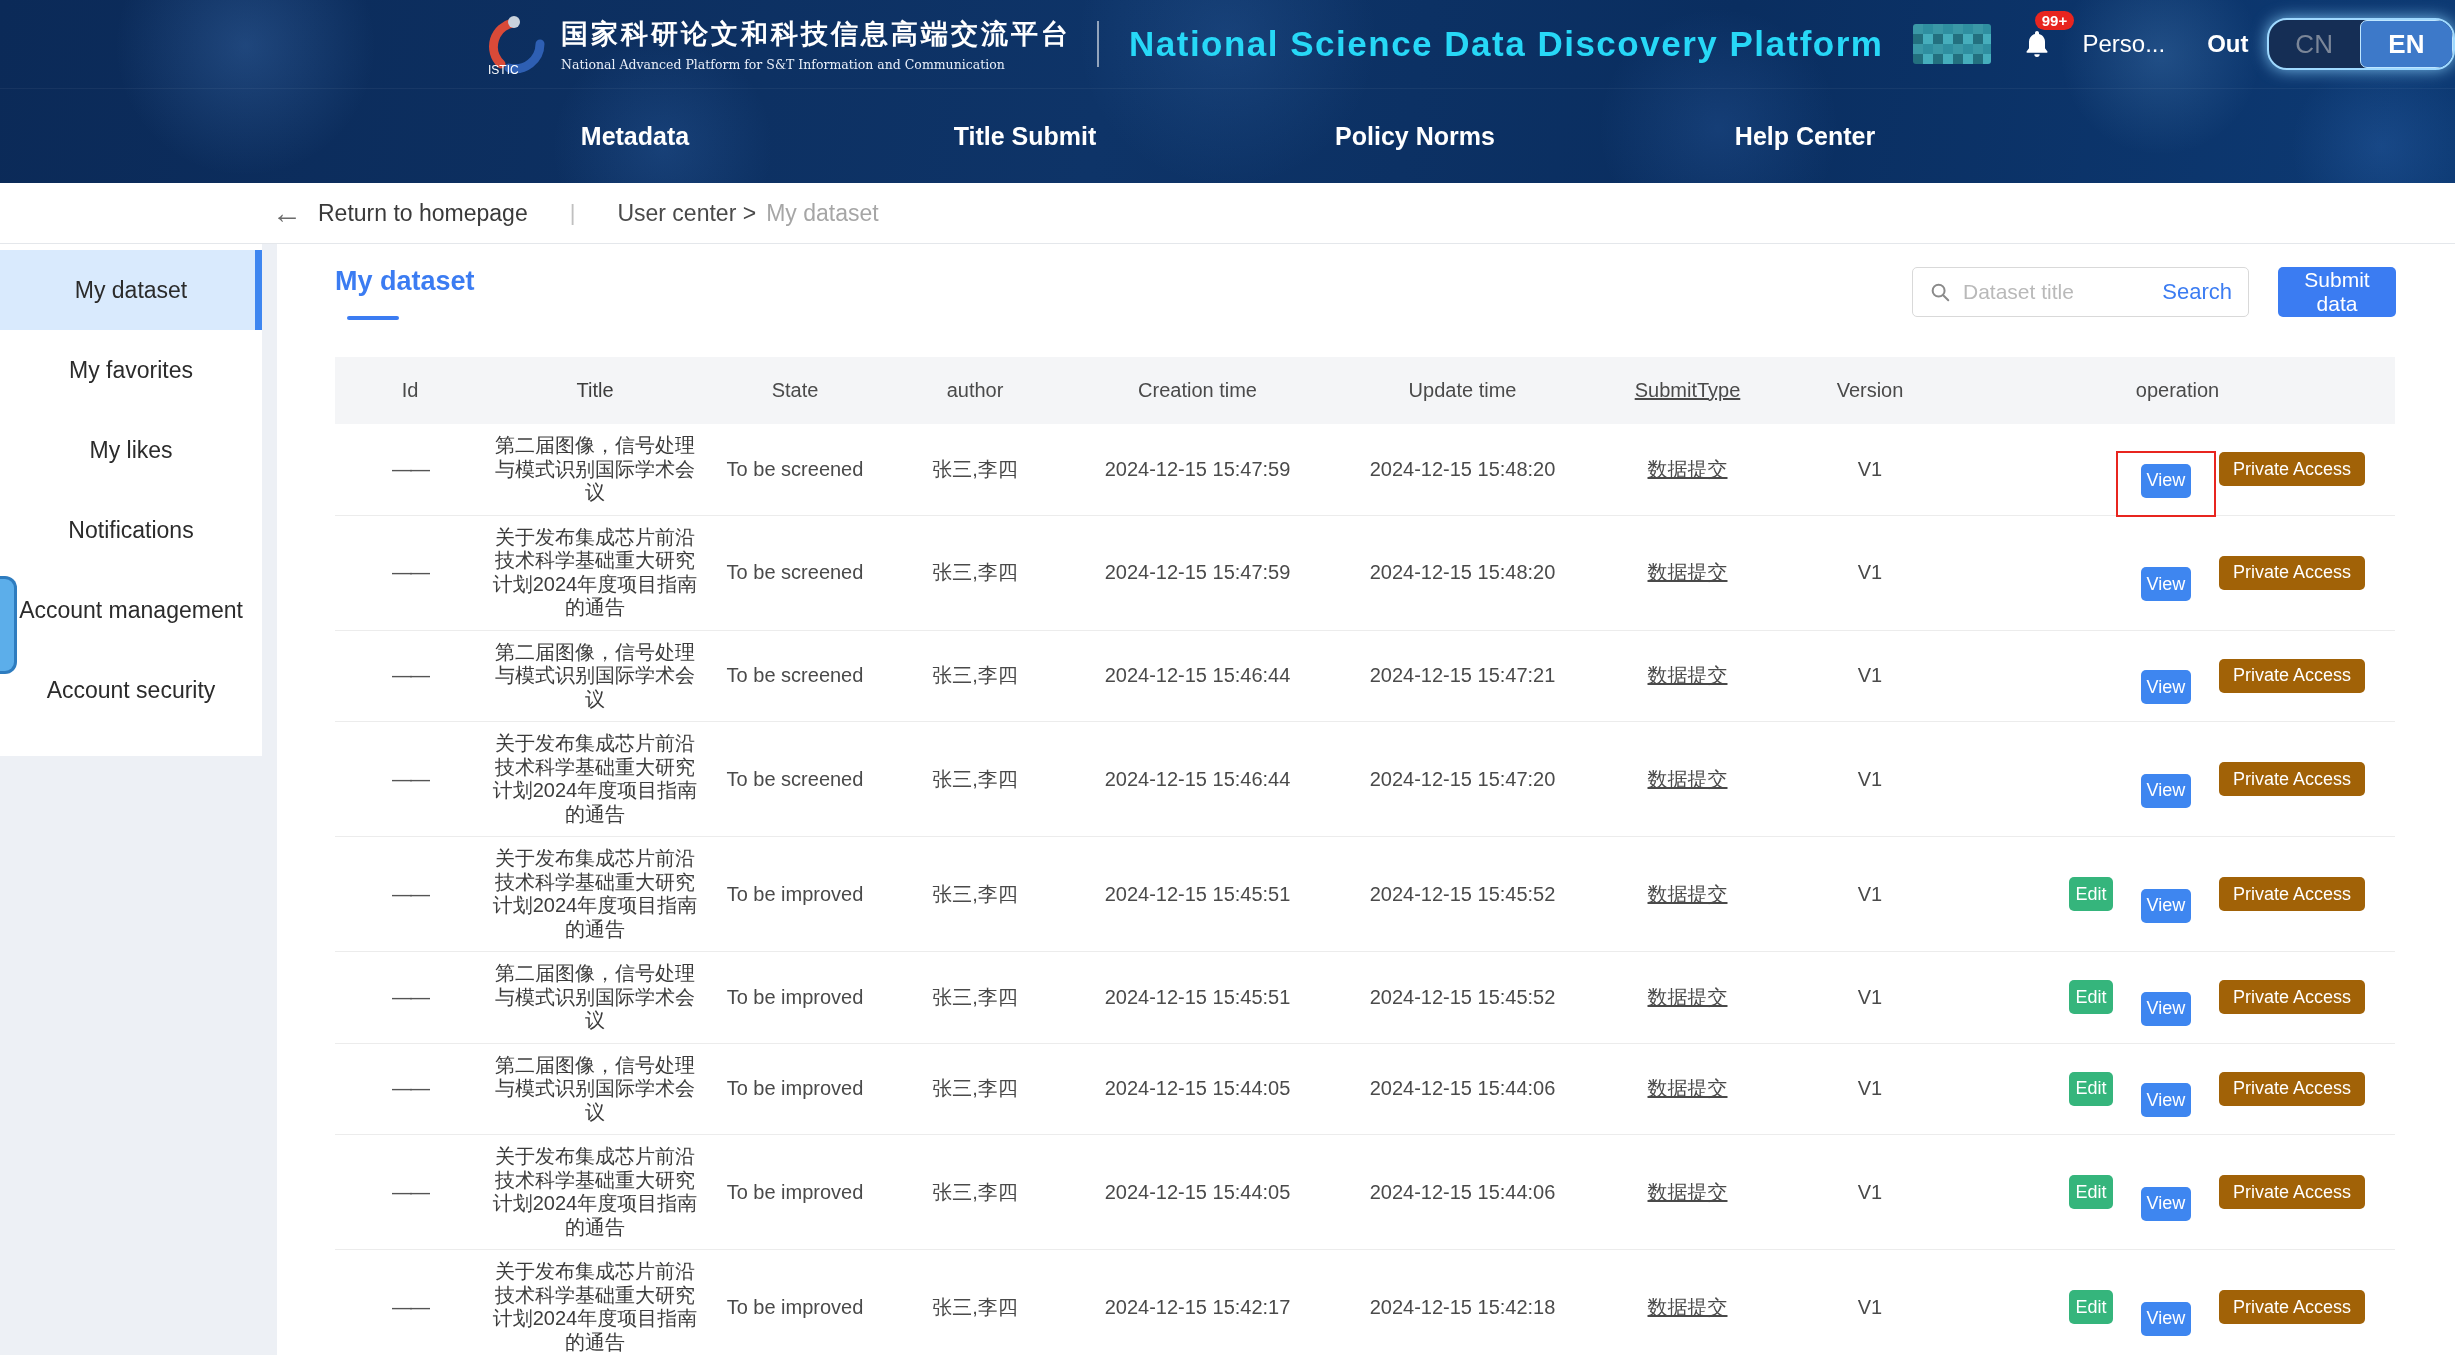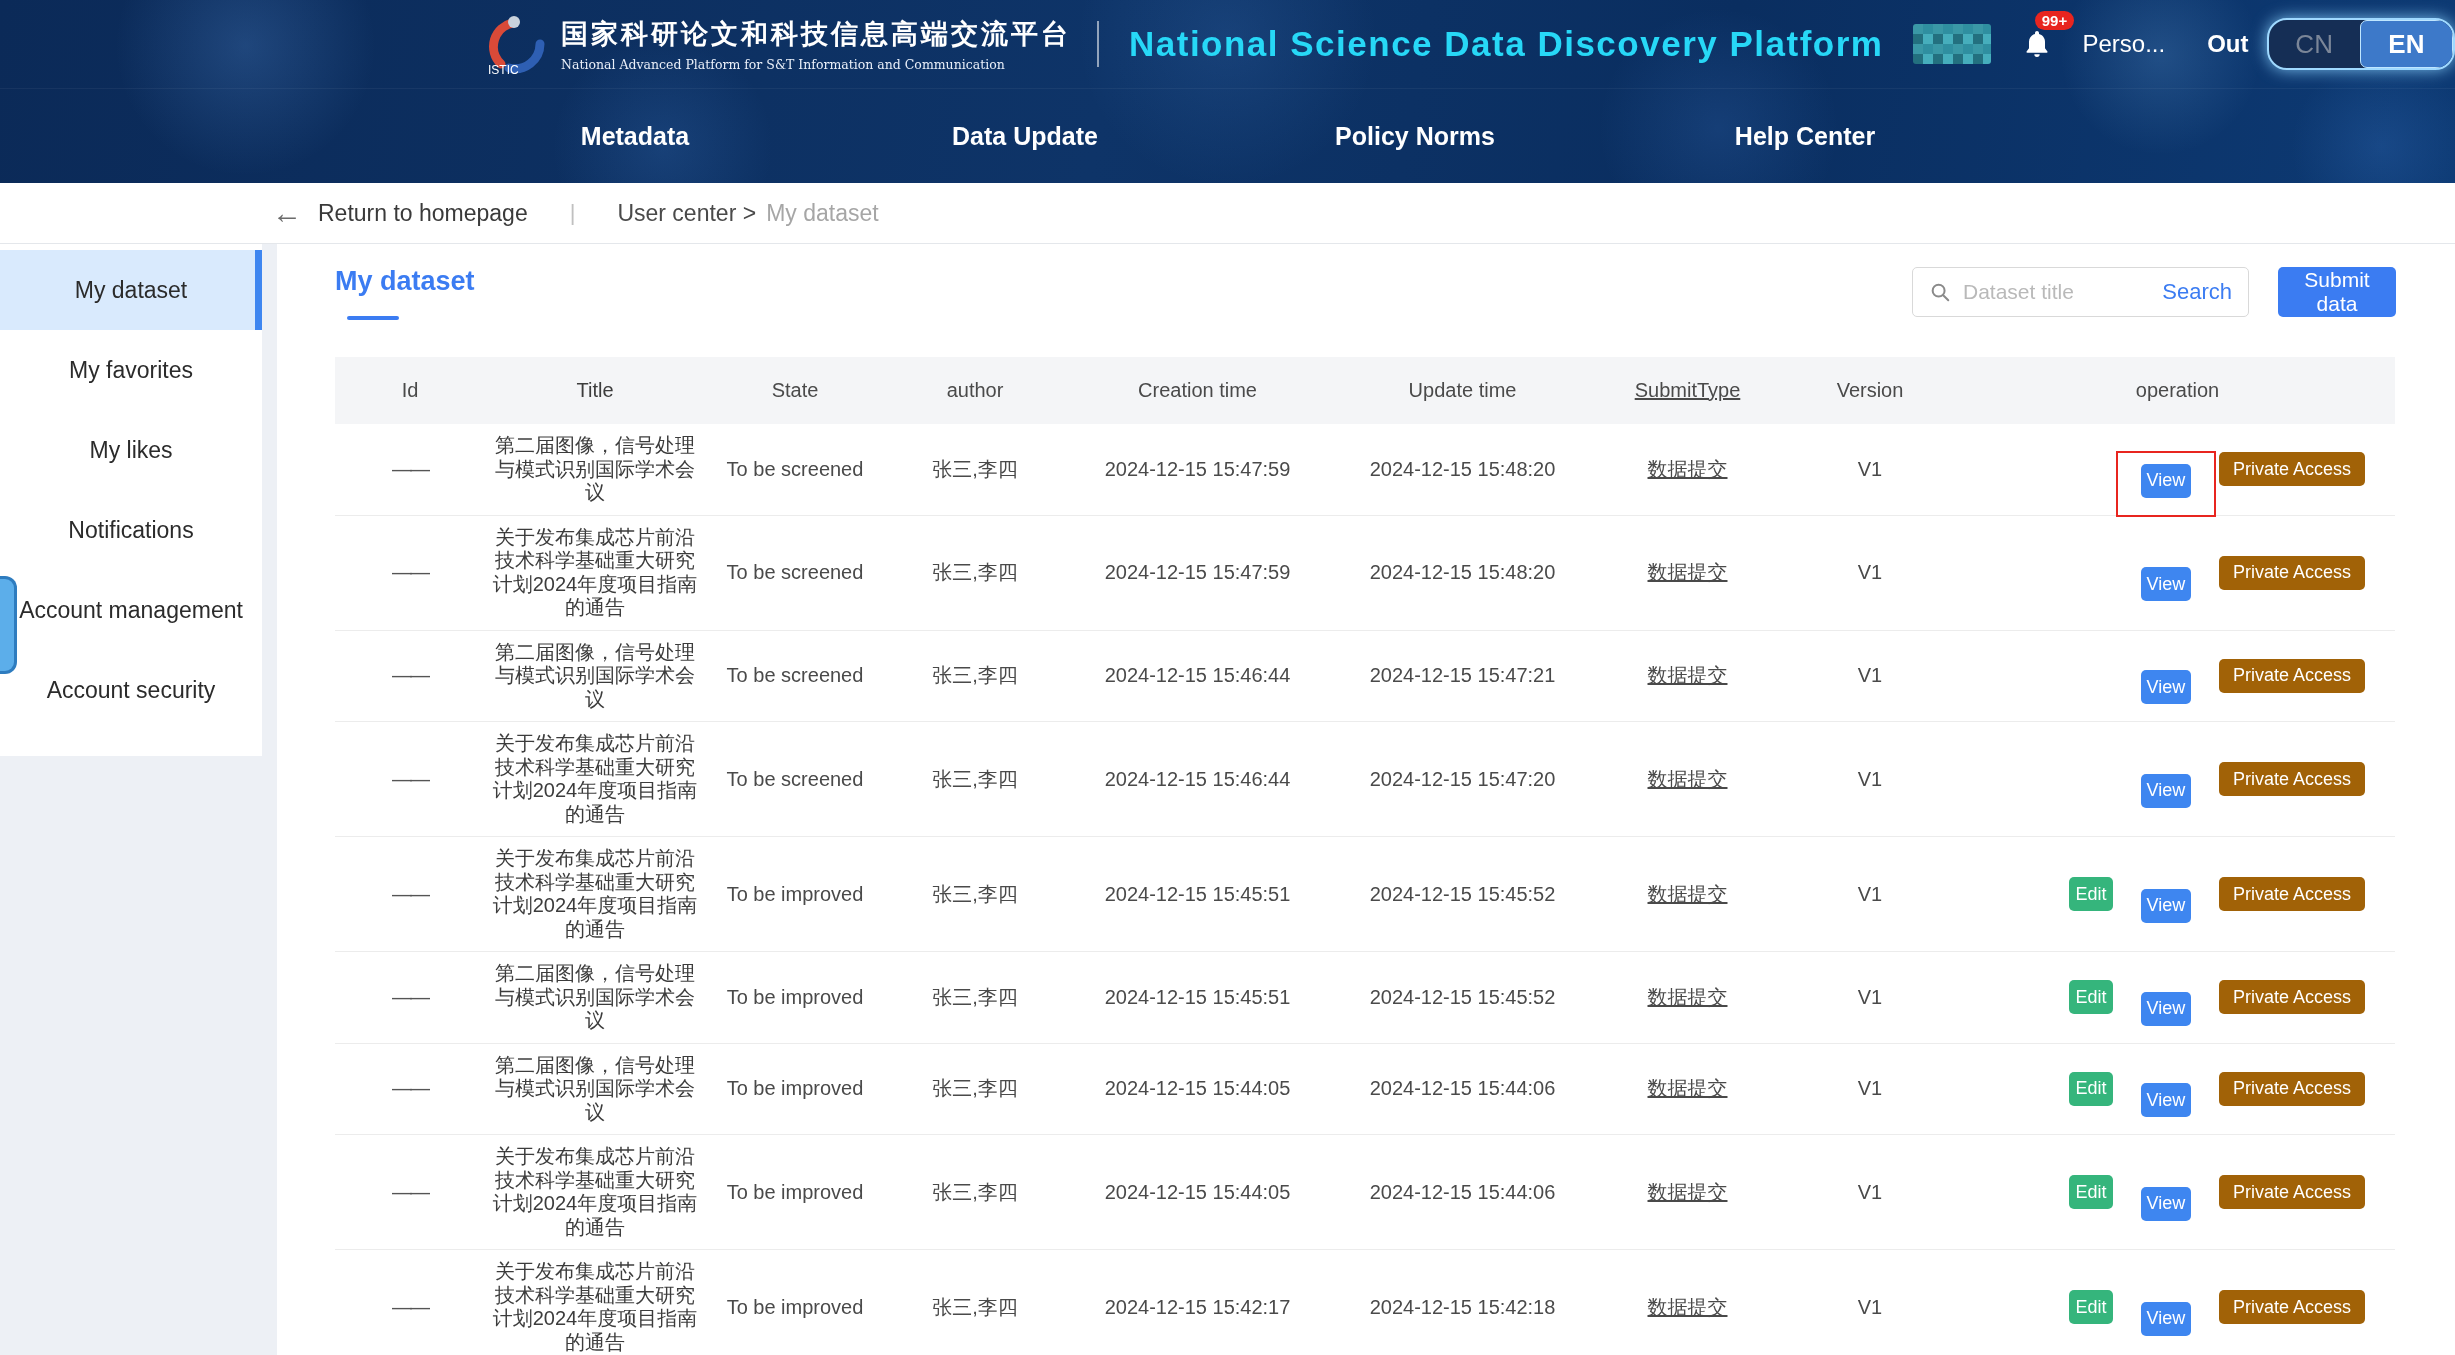--- a/index.html
+++ b/index.html
@@ -124,21 +124,21 @@
     <div class="user-label">Perso...</div>
     <div class="out-label">Out</div>
     <div class="lang-toggle">
       <div class="lang-btn lang-cn">CN</div>
       <div class="lang-btn lang-en">EN</div>
     </div>
   </div>
   <div class="banner-nav">
     <div class="nav-row">
         <div class="nav-item">Metadata</div>
-        <div class="nav-item">Data Update</div>
+        <div class="nav-item">Title Submit</div>
         <div class="nav-item">Policy Norms</div>
         <div class="nav-item">Help Center</div>
       </div>
   </div>
 </div>
 
 <div class="breadcrumb">
   <span class="bc-arrow">←</span>
   <span class="bc-back">Return to homepage</span>
   <span class="bc-pipe">|</span>

